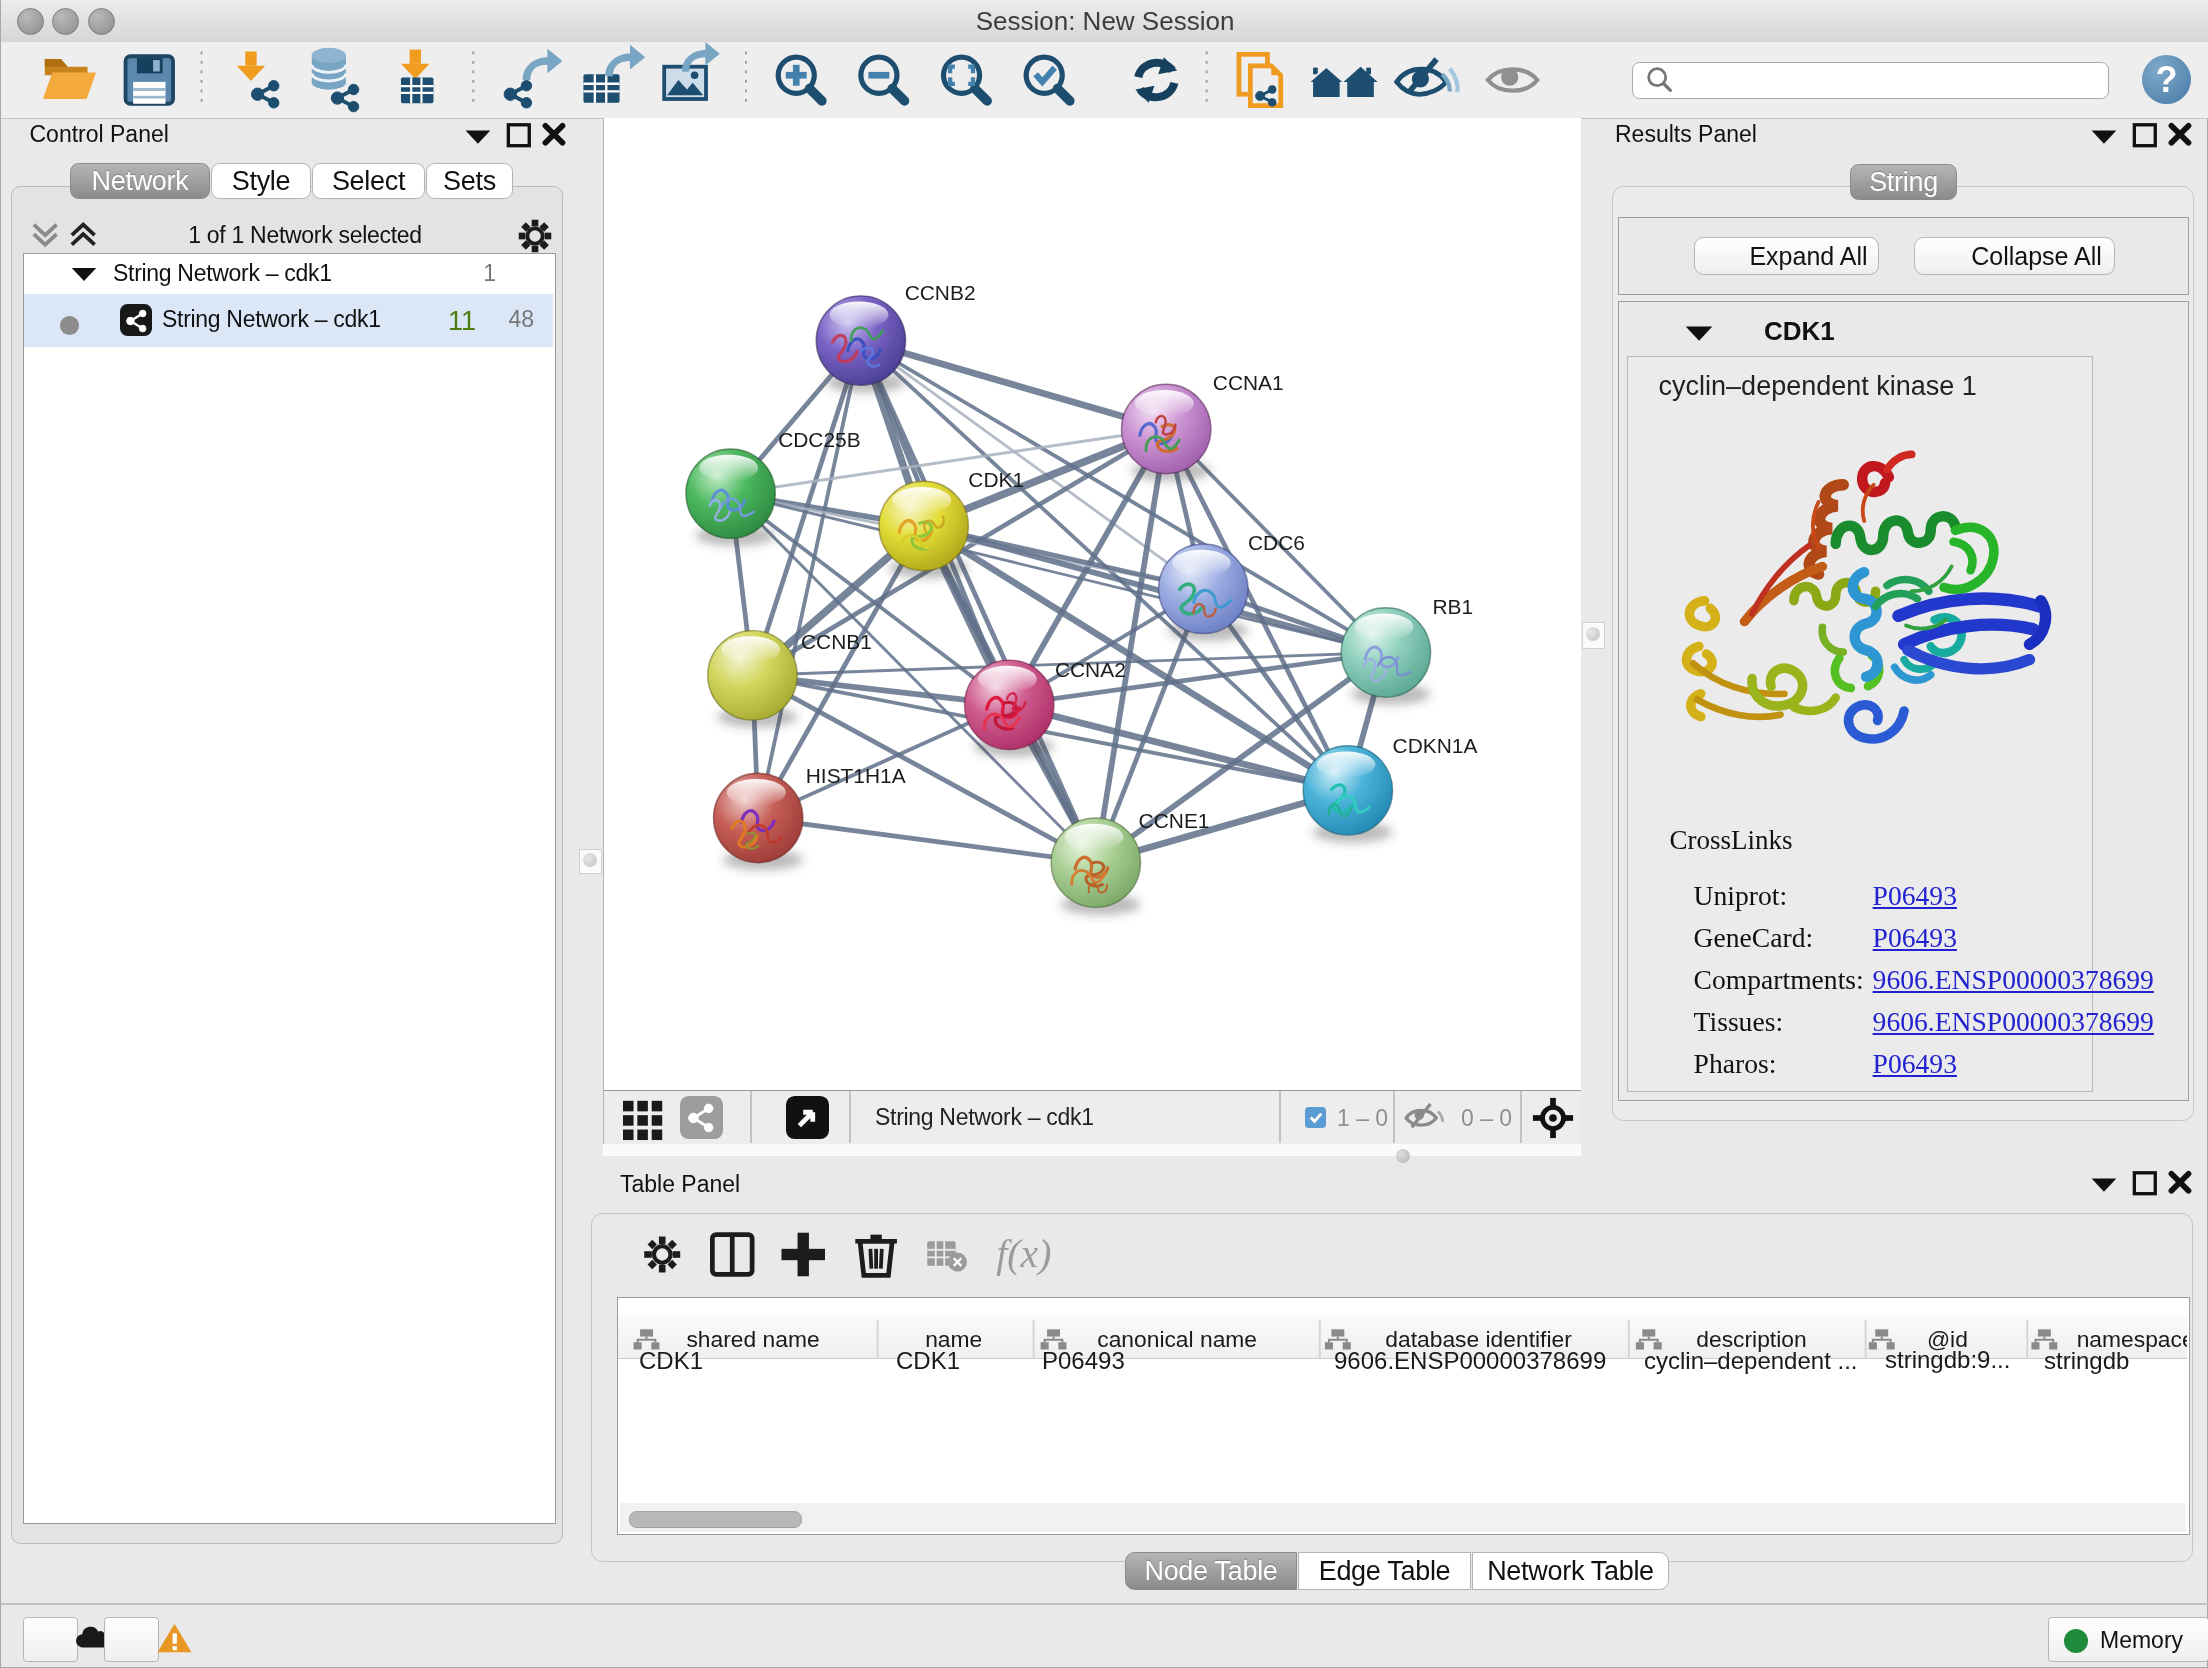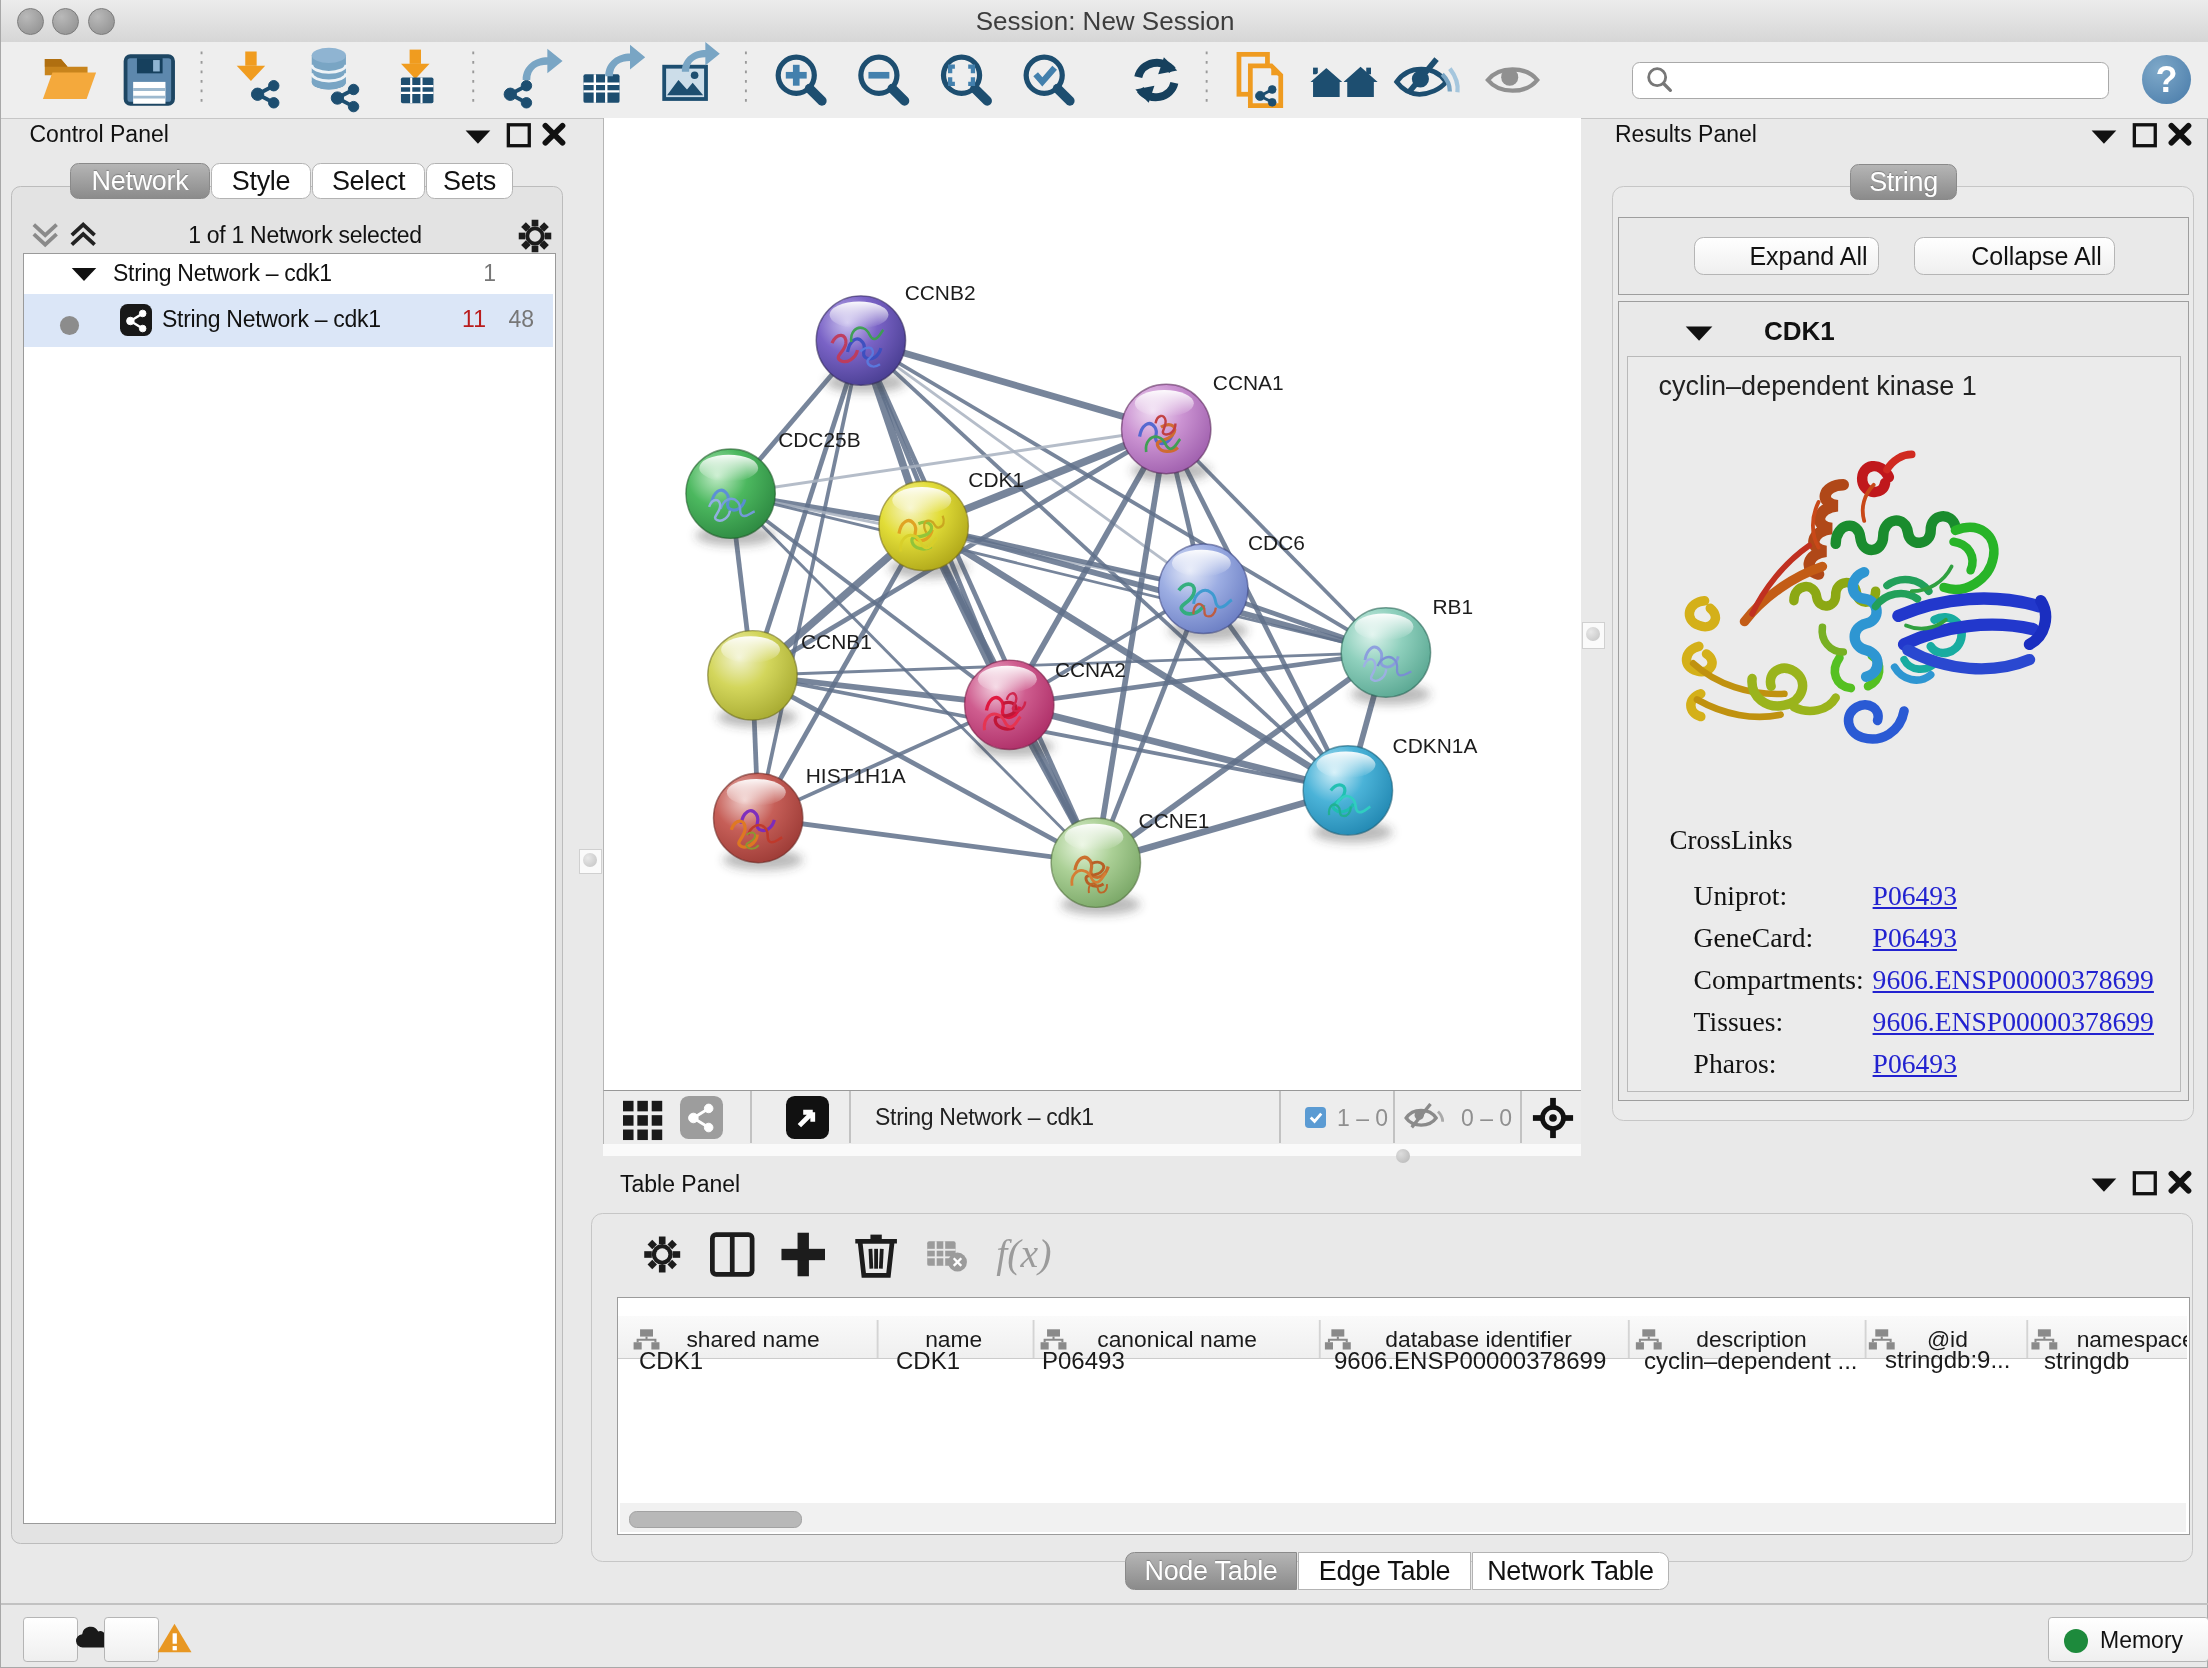--- a/index.html
+++ b/index.html
@@ -236,21 +236,21 @@
             <g fill="#fff" stroke="#fff">
               <circle cx="11" cy="18" r="4"></circle>
               <circle cx="24" cy="10" r="3.5"></circle>
               <circle cx="24" cy="26" r="3.5"></circle>
               <line x1="11" y1="18" x2="24" y2="10" stroke-width="2.5"></line>
               <line x1="11" y1="18" x2="24" y2="26" stroke-width="2.5"></line>
             </g>
           </svg>
     </div>
     <div class="abs" style="left:138px;top:12.4px;font-size:23px;color:#111;letter-spacing:-0.3px;">String Network – cdk1</div>
-    <div class="abs" style="right:67px;top:12.4px;font-size:23px;color:#b91c1c;">11</div>
+    <div class="abs" style="right:77px;top:12.4px;font-size:27px;color:#4d7c0f;">11</div>
     <div class="abs" style="right:19px;top:12.4px;font-size:23px;color:#777;">48</div>
   </div>
 </div>
 
 <div class="abs" style="left:578px;top:849px;width:21px;height:23px;background:#fafafa;border:1px solid #d0d0d0;"></div>
 <div class="abs" style="left:582px;top:853px;width:14.3px;height:14.3px;border-radius:50%;background:radial-gradient(circle at 4.8px 4.8px,#e8e8e8,#c2c2c2);"></div>
 
 <div class="abs" style="left:602px;top:118px;width:978px;height:972px;background:#ffffff;border-left:1px solid #b5b5b5;box-sizing:border-box;">
 <svg width="977" height="972" viewBox="0 0 1027 1022">
 <defs>
@@ -578,21 +578,21 @@
 <div class="tab tabsel" style="left:1849px;top:164px;width:107px;">String</div>
 <div class="abs" style="left:1617px;top:217px;width:571px;height:78px;background:#e9e9e9;border:1.9px solid #9e9e9e;box-sizing:border-box;">
   <div class="btn" style="left:75px;top:19px;width:185px;height:38px;line-height:36px;">Expand All</div>
   <div class="btn" style="left:295px;top:19px;width:201px;height:38px;line-height:36px;">Collapse All</div>
 </div>
 <div class="abs" style="left:1617px;top:301px;width:571px;height:800px;background:#e9e9e9;border:1.9px solid #9e9e9e;box-sizing:border-box;">
   <svg class="abs" style="left:62px;top:17px;" width="38" height="28.5" viewBox="0 0 40 30">
         <path d="M5,8 h28 l-14,15 z" fill="#111"></path>
       </svg>
   <div class="abs" style="left:145px;top:14.3px;font-size:26px;font-weight:bold;color:#111;">CDK1</div>
-  <div class="abs" style="left:7.6px;top:54px;width:554px;height:736px;background:#ebebeb;border:1.9px solid #b9b9b9;box-sizing:border-box;">
+  <div class="abs" style="left:7.6px;top:54px;width:466px;height:736px;background:#ebebeb;border:1.9px solid #b9b9b9;box-sizing:border-box;">
     <div class="abs" style="left:31px;top:14.3px;font-size:27px;color:#222;">cyclin–dependent kinase 1</div>
     <svg class="abs" style="left:21px;top:67px;" width="438" height="361" viewBox="0 0 460 380" fill="none" stroke-linecap="round">
       <path d="M252,56 c-8,-18 -30,-14 -28,4 c2,14 22,16 24,2" stroke="#c0181c" stroke-width="11"></path>
       <path d="M250,48 c6,-10 16,-16 26,-16" stroke="#d02a20" stroke-width="8"></path>
       <path d="M204,64 c-22,0 -26,20 -6,22 c-22,2 -26,22 -6,24 c-22,2 -26,22 -6,24 c-20,2 -24,20 -8,24" stroke="#b04818" stroke-width="12"></path>
       <path d="M182,150 c-30,10 -62,32 -82,58" stroke="#c35c16" stroke-width="10"></path>
       <path d="M168,128 c-26,18 -48,46 -60,72" stroke="#c03020" stroke-width="6"></path>
       <path d="M196,126 c0,-22 24,-26 26,-6 c2,18 24,16 24,-2 c0,-20 24,-22 26,-4 c2,16 24,14 24,-2 c0,-18 22,-20 26,-4" stroke="#1a8c2e" stroke-width="11"></path>
       <path d="M322,112 c26,-10 44,6 40,28 c-4,24 -30,40 -52,32" stroke="#28b428" stroke-width="10"></path>
       <path d="M320,124 c16,2 24,16 18,30" stroke="#28b428" stroke-width="9"></path>

